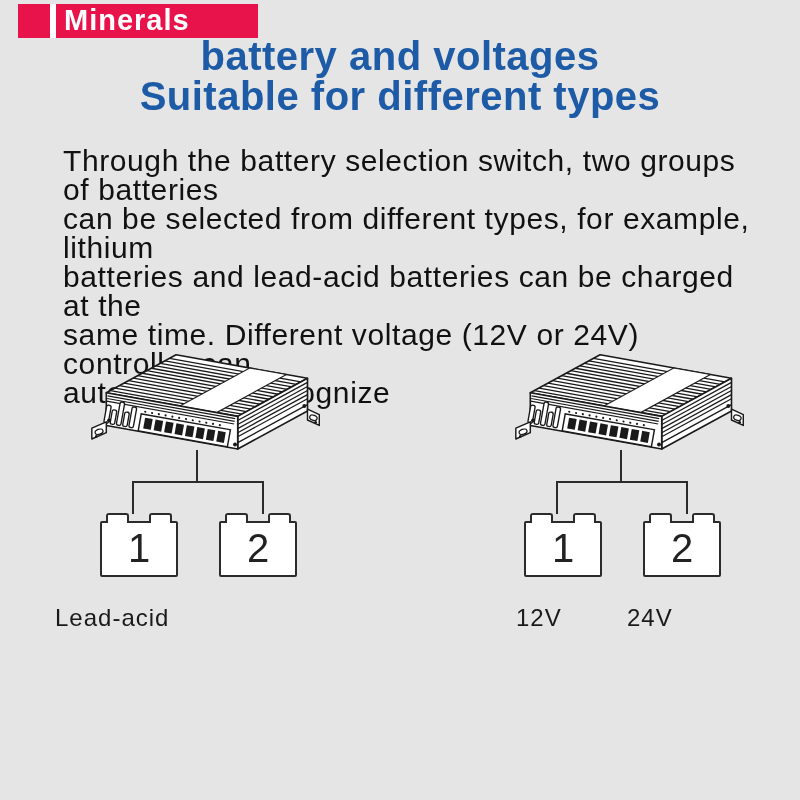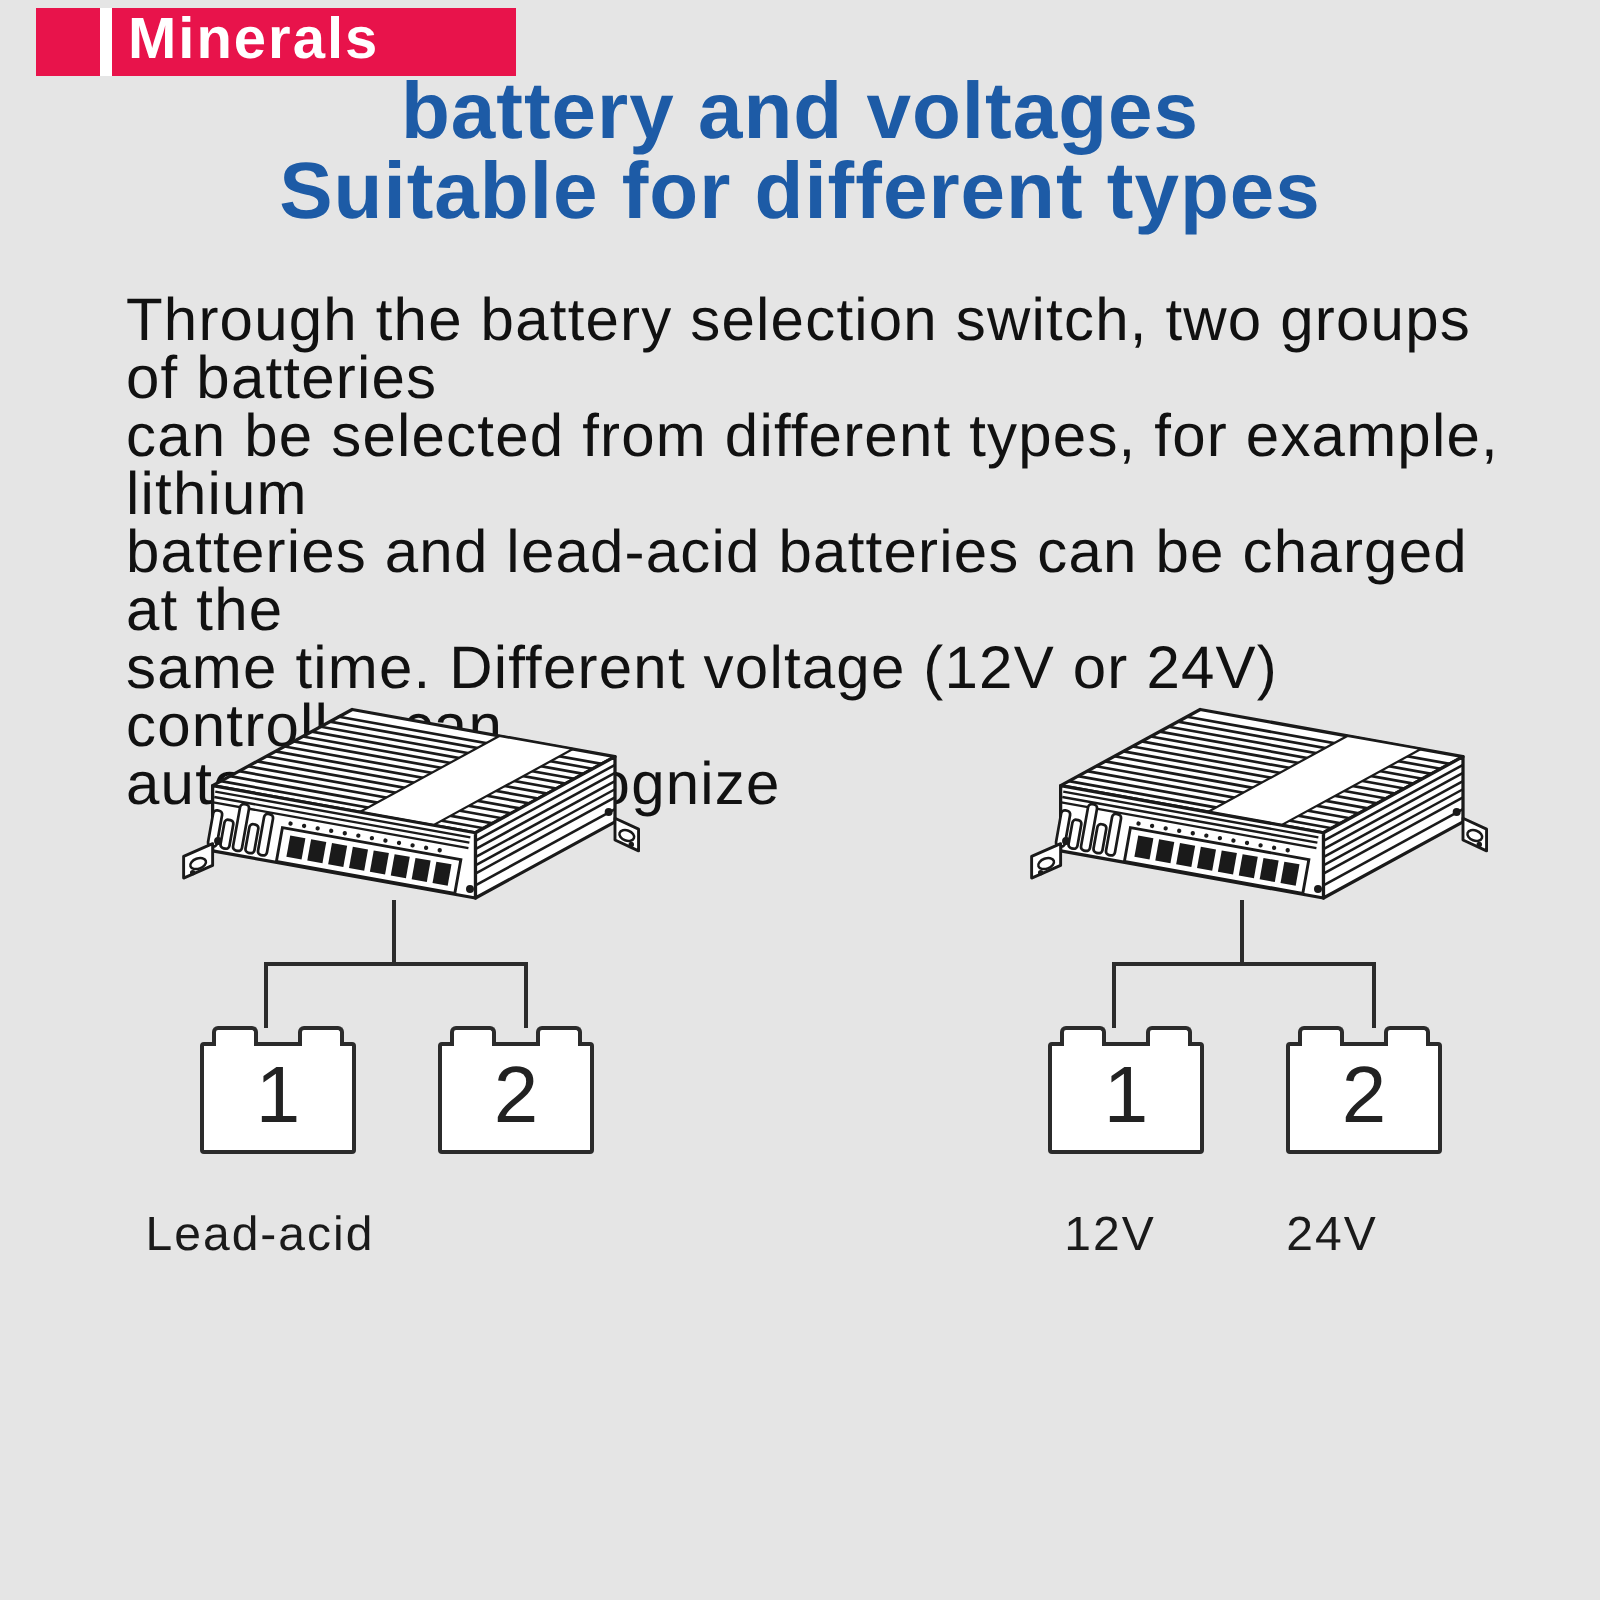--- a/index.html
+++ b/index.html
@@ -24,21 +24,21 @@
   .vline{position:absolute;width:2px;background:#2b2b2b;}
   .hline{position:absolute;height:2px;background:#2b2b2b;}
   
   .battery{position:absolute;width:78px;height:56px;border:2.5px solid #2b2b2b;border-radius:2px;
     background:#fff;box-sizing:border-box;text-align:center;}
   .battery .num{display:block;font-size:40px;line-height:50px;color:#222;}
   .term{position:absolute;top:-10px;width:23px;height:10px;border:2.5px solid #2b2b2b;border-bottom:none;
     border-radius:3px 3px 0 0;background:#fff;box-sizing:border-box;}
   .term.t-left{left:4px;} .term.t-right{right:4px;}
   
-  .bat-label{position:absolute;top:604px;font-size:24px;letter-spacing:1px;color:#1a1a1a;text-align:center;}
+  .bat-label{position:absolute;top:604px;font-size:24px;letter-spacing:1px;color:#1a1a1a;}
   
   .controller{position:absolute;width:232px;height:138px;}
   .ctl-left{left:90px;top:322px;}
   .ctl-right{left:514px;top:322px;}
 </style>
 </head>
 <body>
 
 <svg width="0" height="0" style="position:absolute">
   <symbol id="controller-art" viewBox="0 0 256 152">

